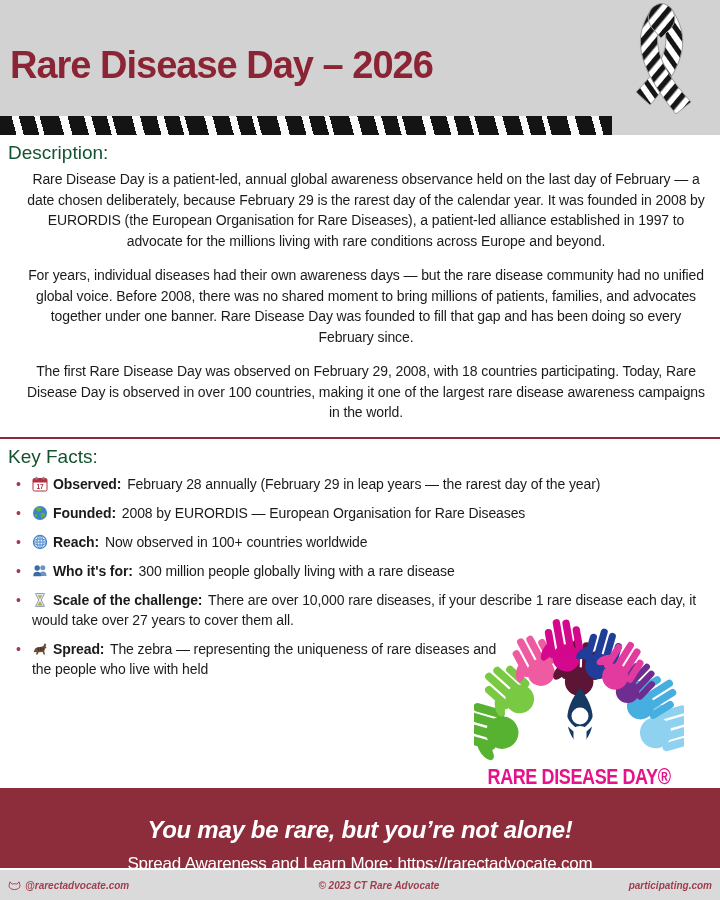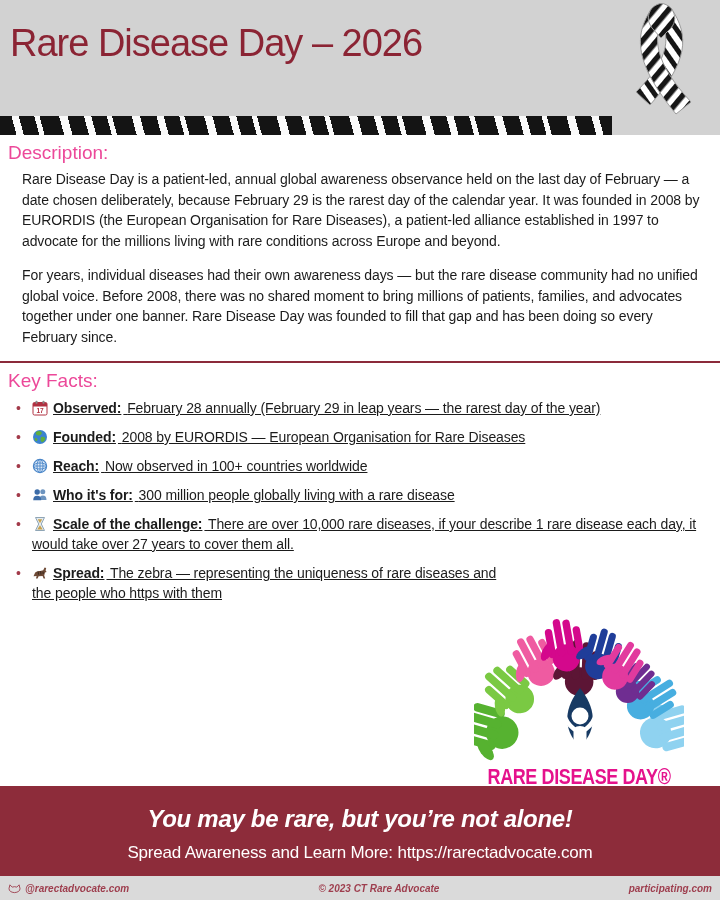--- a/index.html
+++ b/index.html
@@ -5,71 +5,71 @@
   html,body{margin:0;padding:0;}
   body{
     width:720px;height:900px;position:relative;overflow:hidden;
     background:#ffffff;
     font-family:"Liberation Sans", sans-serif;
     color:#1b1b1b;
   }
   
   .header{height:135px;background:#d2d2d2;position:relative;}
   .page-title{
-    margin:0;padding:22px 0 0 10px;
-    font-size:38px;font-weight:normal;letter-spacing:-1px;
+    margin:0;padding:44px 0 0 10px;
+    font-size:38px;font-weight:bold;letter-spacing:-1px;
     color:#8b2434;
   }
   .zebra-band{
     position:absolute;left:0;bottom:0;width:612px;height:19px;
     background:repeating-linear-gradient(75deg,
       #141414 0 16px,#fafafa 16px 23px,
       #141414 23px 38px,#fafafa 38px 43px,
       #141414 43px 62px,#fafafa 62px 70px);
   }
   .ribbon{position:absolute;top:2px;right:6px;width:100px;height:120px;}
   
   .section-heading{
     margin:7px 0 5px 8px;font-size:19px;font-weight:400;
-    color:#ec4899;
+    color:#14532d;
   }
   .desc-text p{
     margin:0 10px 14px 22px;
-    font-size:14px;line-height:20.5px;letter-spacing:-0.1px;
+    font-size:14px;line-height:20.5px;letter-spacing:-0.1px;text-align:center;
   }
   .divider{border:none;border-top:2px solid #8b2a3a;margin:2px 0 0 0;}
-  .facts-list{list-style:none;margin:6px 0 0 10px;padding:0;text-decoration:underline;}
+  .facts-list{list-style:none;margin:6px 0 0 10px;padding:0;}
   .facts-list li{
     position:relative;padding-left:22px;margin-bottom:9px;
     font-size:14px;line-height:20px;letter-spacing:-0.1px;
   }
   .facts-list li::before{
     content:"•";position:absolute;left:6px;top:0;
     color:#a23a4a;font-size:14px;
   }
   .facts-list li b{margin-right:2px;}
   .facts-list li.narrow{max-width:468px;}
   .fact-icon{width:16px;height:16px;vertical-align:-3px;margin-right:5px;}
   
   .rdd-logo{position:absolute;top:604px;left:474px;width:210px;text-align:center;}
   
   .banner{
-    position:absolute;left:0;bottom:18px;width:720px;height:96px;
+    position:absolute;left:0;bottom:32px;width:720px;height:80px;
     background:#8d2c3a;color:#ffffff;text-align:center;box-sizing:border-box;
-    padding-top:19px;
+    padding-top:28px;
   }
   .banner-line1{
     margin:0;font-size:24px;font-weight:bold;font-style:italic;letter-spacing:-0.3px;
   }
   .banner-line2{
     margin:10px 0 0 0;font-size:17px;font-weight:normal;letter-spacing:-0.2px;
   }
   
   .footer{
-    position:absolute;left:0;bottom:0;width:720px;height:24px;
+    position:absolute;left:0;bottom:0;width:720px;height:30px;
     background:#dadada;box-sizing:border-box;padding:0 8px;
     display:flex;align-items:center;justify-content:space-between;
     font-size:10px;font-style:italic;font-weight:bold;color:#9e3e4e;
   }
   .footer-left{display:flex;align-items:center;gap:4px;}
 </style>
 </head>
 <body>
 
 <div class="header">
@@ -89,20 +89,21 @@
     <path d="M57,6 C76,34 74,60 36,103 L22,90 C56,56 58,34 43,12 Z" fill="url(#zp2)" stroke="#9a9a9a" stroke-width="1"></path>
     <path d="M38,6 C19,34 21,62 62,112 L77,100 C40,60 37,34 52,12 Z" fill="url(#zp)" stroke="#9a9a9a" stroke-width="1"></path>
     <path d="M38,6 C45,0 50,0 57,6 C62,13 62,20 57,26 L47,36 L38,26 C33,19 33,13 38,6 Z" fill="url(#zp)" stroke="#9a9a9a" stroke-width="1"></path>
   </svg>
 </div>
 
 <div class="desc-text">
   <h2 class="section-heading">Description:</h2>
   <p>Rare Disease Day is a patient-led, annual global awareness observance held on the last day of February — a date chosen deliberately, because February 29 is the rarest day of the calendar year. It was founded in 2008 by EURORDIS (the European Organisation for Rare Diseases), a patient-led alliance established in 1997 to advocate for the millions living with rare conditions across Europe and beyond.</p>
   <p>For years, individual diseases had their own awareness days — but the rare disease community had no unified global voice. Before 2008, there was no shared moment to bring millions of patients, families, and advocates together under one banner. Rare Disease Day was founded to fill that gap and has been doing so every February since.</p>
+  <p>The first Rare Disease Day was observed on February 29, 2008, with 18 countries participating. Today, Rare Disease Day is observed in over 100 countries, making it one of the largest rare disease awareness campaigns in the world.</p>
 </div>
 
 <hr class="divider">
 
 <div>
   <h2 class="section-heading">Key Facts:</h2>
   <ul class="facts-list">
 
     <li>
       <svg class="fact-icon" viewBox="0 0 16 16">
@@ -148,21 +149,21 @@
           <path d="M5.8,3.2 H10.2 L8,7.2 Z" fill="#c8a24e"></path>
           <path d="M8,9.2 L10.8,13.6 H5.2 Z" fill="#c8a24e"></path>
         </svg><b>Scale of the challenge:</b> <span>There are over 10,000 rare diseases, if your describe 1 rare disease each day, it would take over 27 years to cover them all.</span>
     </li>
 
 
     <li class="narrow">
       <svg class="fact-icon" viewBox="0 0 16 16">
           <path d="M1.5,11.2 L3.2,7.6 Q5.2,5.6 8.2,6.1 L11.2,5.2 L12.6,2.4 L14.2,3 L13.6,5.6 L14.6,7 L13,7.6 L12.2,10.6 L13.2,13.6 L11.6,13.6 L10.6,11 L6.6,11.2 L5.6,13.6 L4,13.6 L4.6,11 Z" fill="#6e4a36"></path>
           <path d="M6,6.4 L6.6,9.6 M8.6,6.2 L9,9.6 M11,6.6 L11.2,9" stroke="#2b2018" stroke-width="0.8"></path>
-        </svg><b>Spread:</b> <span>The zebra — representing the uniqueness of rare diseases and the people who https with them</span>
+        </svg><b>Spread:</b> <span>The zebra — representing the uniqueness of rare diseases and the people who live with held</span>
     </li>
   </ul>
 </div>
 
 <div class="rdd-logo">
   <svg width="210" height="192" viewBox="0 0 200 192">
     <defs>
       <g id="hand">
         <ellipse cx="0" cy="-4" rx="13" ry="13"></ellipse>
         <rect x="-16" y="-34" width="7" height="28" rx="3.5"></rect>

